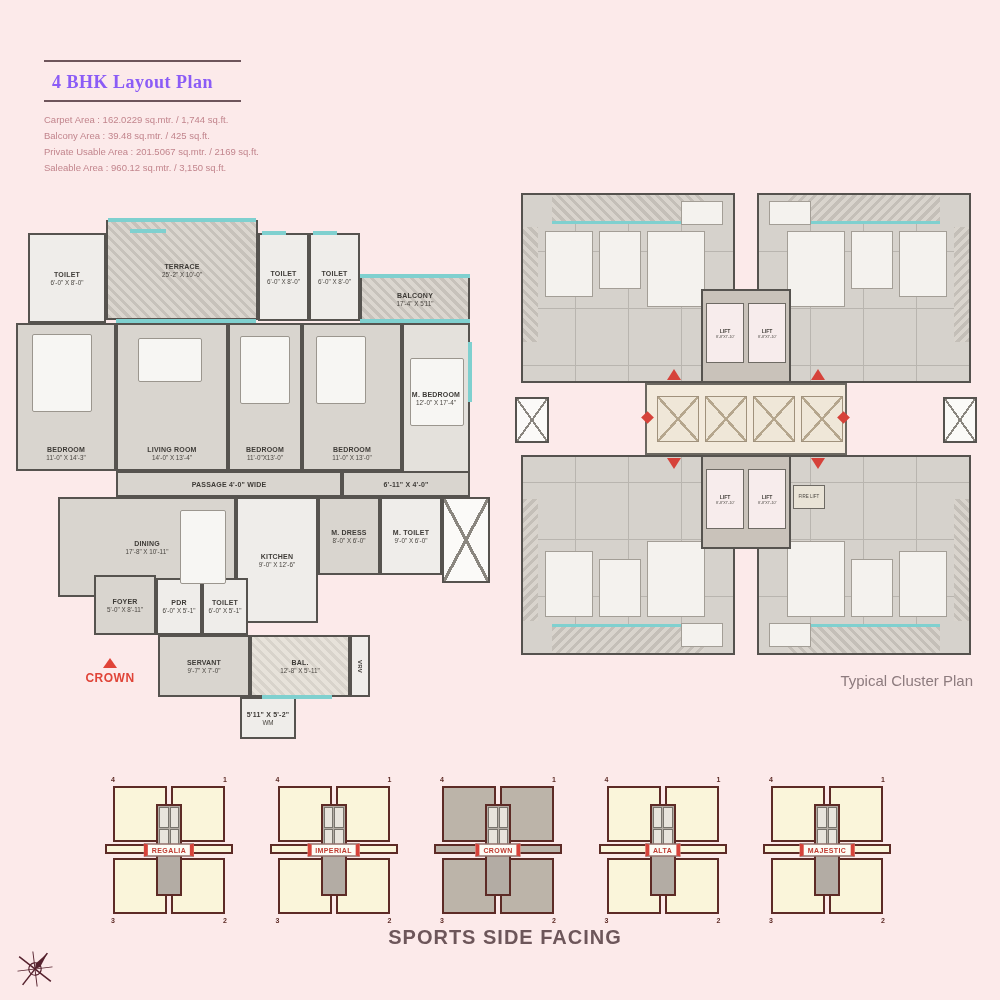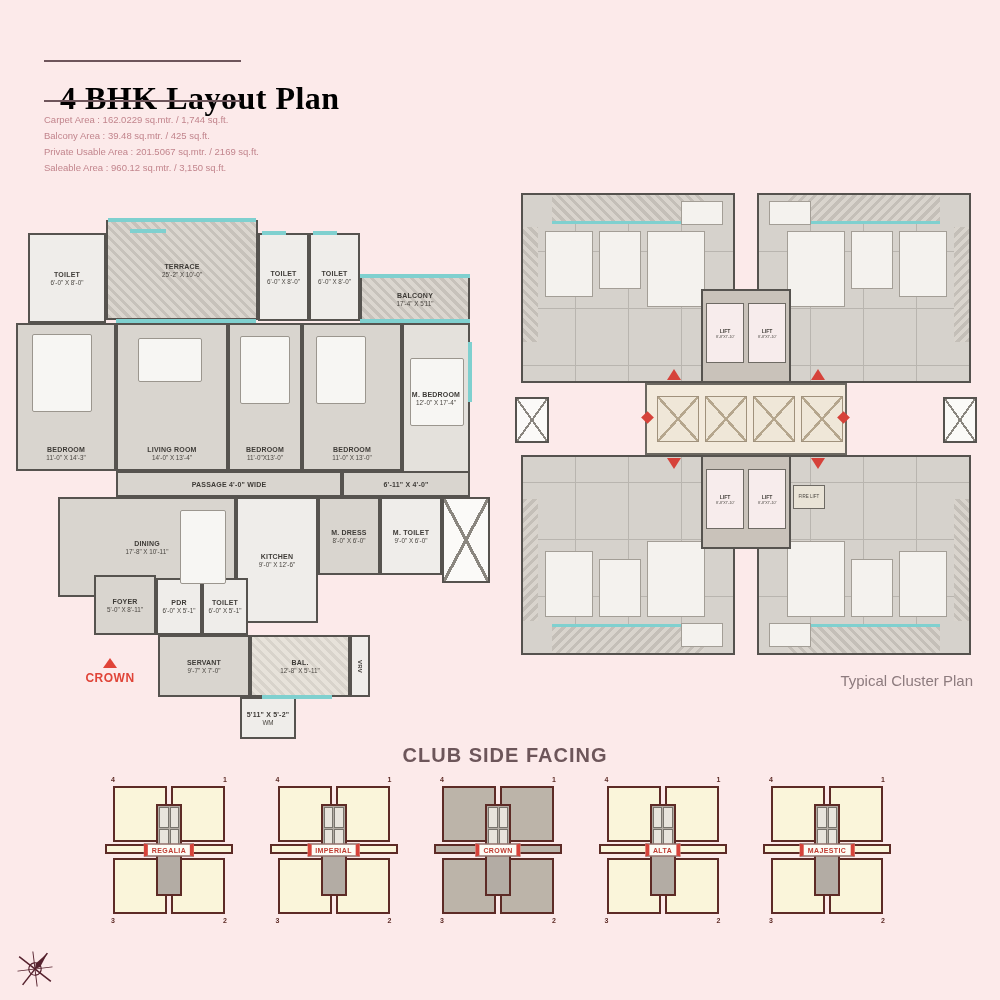--- a/index.html
+++ b/index.html
@@ -1,22 +1,22 @@
 <!DOCTYPE html>
 <html><head>
 <meta charset="utf-8">
 <style>
   html,body{margin:0;padding:0;}
   body{font-family:"Liberation Sans",sans-serif;}
   .page{position:relative;width:1000px;height:1000px;background:#fceaea;overflow:hidden;}
 
   
   .hrule{position:absolute;left:44px;width:197px;height:2px;background:#6e555b;}
-  .title{position:absolute;left:44px;top:64px;margin:16px;font-family:"Liberation Serif","DejaVu Serif",serif;
-         font-size:32px;font-weight:bold;color:#000000;letter-spacing:.5px;white-space:nowrap;}
+  .title{position:absolute;left:44px;top:64px;margin:8px;font-family:"Liberation Serif","DejaVu Serif",serif;
+         font-size:18px;font-weight:bold;color:#8b5cf6;letter-spacing:.5px;white-space:nowrap;}
   .areas{position:absolute;left:44px;top:112px;font-size:9.5px;line-height:16px;color:#c2858d;}
 
   
   .uplan{position:absolute;left:12px;top:212px;width:482px;height:522px;}
   .room{position:absolute;box-sizing:border-box;border:2px solid #56534f;background:#d9d5cf;
         display:flex;flex-direction:column;align-items:center;justify-content:center;text-align:center;}
   .room span{position:relative;z-index:2;}
   .room .rn{font-size:7px;font-weight:bold;color:#3e3b37;letter-spacing:.2px;}
   .room .rd{font-size:6.3px;color:#4a4641;margin-top:1px;}
   .room.tile{background:#efedea;}
@@ -278,21 +278,20 @@
     <span class="tri d" style="left:296px;top:273px"></span>
     <span class="dia" style="left:128px;top:228px"></span>
     <span class="dia" style="left:324px;top:228px"></span>
 
     <div class="xbox cl-xbox" style="left:0;top:212px"></div>
     <div class="xbox cl-xbox" style="left:428px;top:212px"></div>
 
     <div class="caption">Typical Cluster Plan</div>
   </div>
 
-  <div class="facing" style="top:744px">CLUB SIDE FACING</div>
   <div class="towers" id="towers">
       <div class="tower">
         <span class="tnum" style="left:8px;top:0">4</span>
         <span class="tnum" style="right:8px;top:0">1</span>
         <span class="tnum" style="left:8px;bottom:0">3</span>
         <span class="tnum" style="right:8px;bottom:0">2</span>
         <div class="tq" style="left:10px;top:10px"></div>
         <div class="tq" style="right:10px;top:10px"></div>
         <div class="tq" style="left:10px;bottom:10px"></div>
         <div class="tq" style="right:10px;bottom:10px"></div>
@@ -376,20 +375,21 @@
         <div class="tarm" style="right:2px"></div>
         <div class="tcore">
           <i></i>
           <i></i>
           <i></i>
           <i></i>
         </div>
         <div class="tname">MAJESTIC</div>
       </div>
     </div>
+  <div class="facing" style="top:926px">SPORTS SIDE FACING</div>
 
   <svg class="compass" viewBox="0 0 48 48">
     <g transform="rotate(38 24 24)" stroke="#56222e" fill="none">
       <line x1="24" y1="3" x2="24" y2="45" stroke-width="1.6"></line>
       <line x1="3" y1="24" x2="45" y2="24" stroke-width="1.6"></line>
       <line x1="11" y1="11" x2="37" y2="37" stroke-width="1"></line>
       <line x1="37" y1="11" x2="11" y2="37" stroke-width="1"></line>
       <circle cx="24" cy="24" r="6.5" stroke-width="1.2"></circle>
       <polygon points="24,3 27,19 24,24 21,19" fill="#56222e" stroke="none"></polygon>
     </g>

